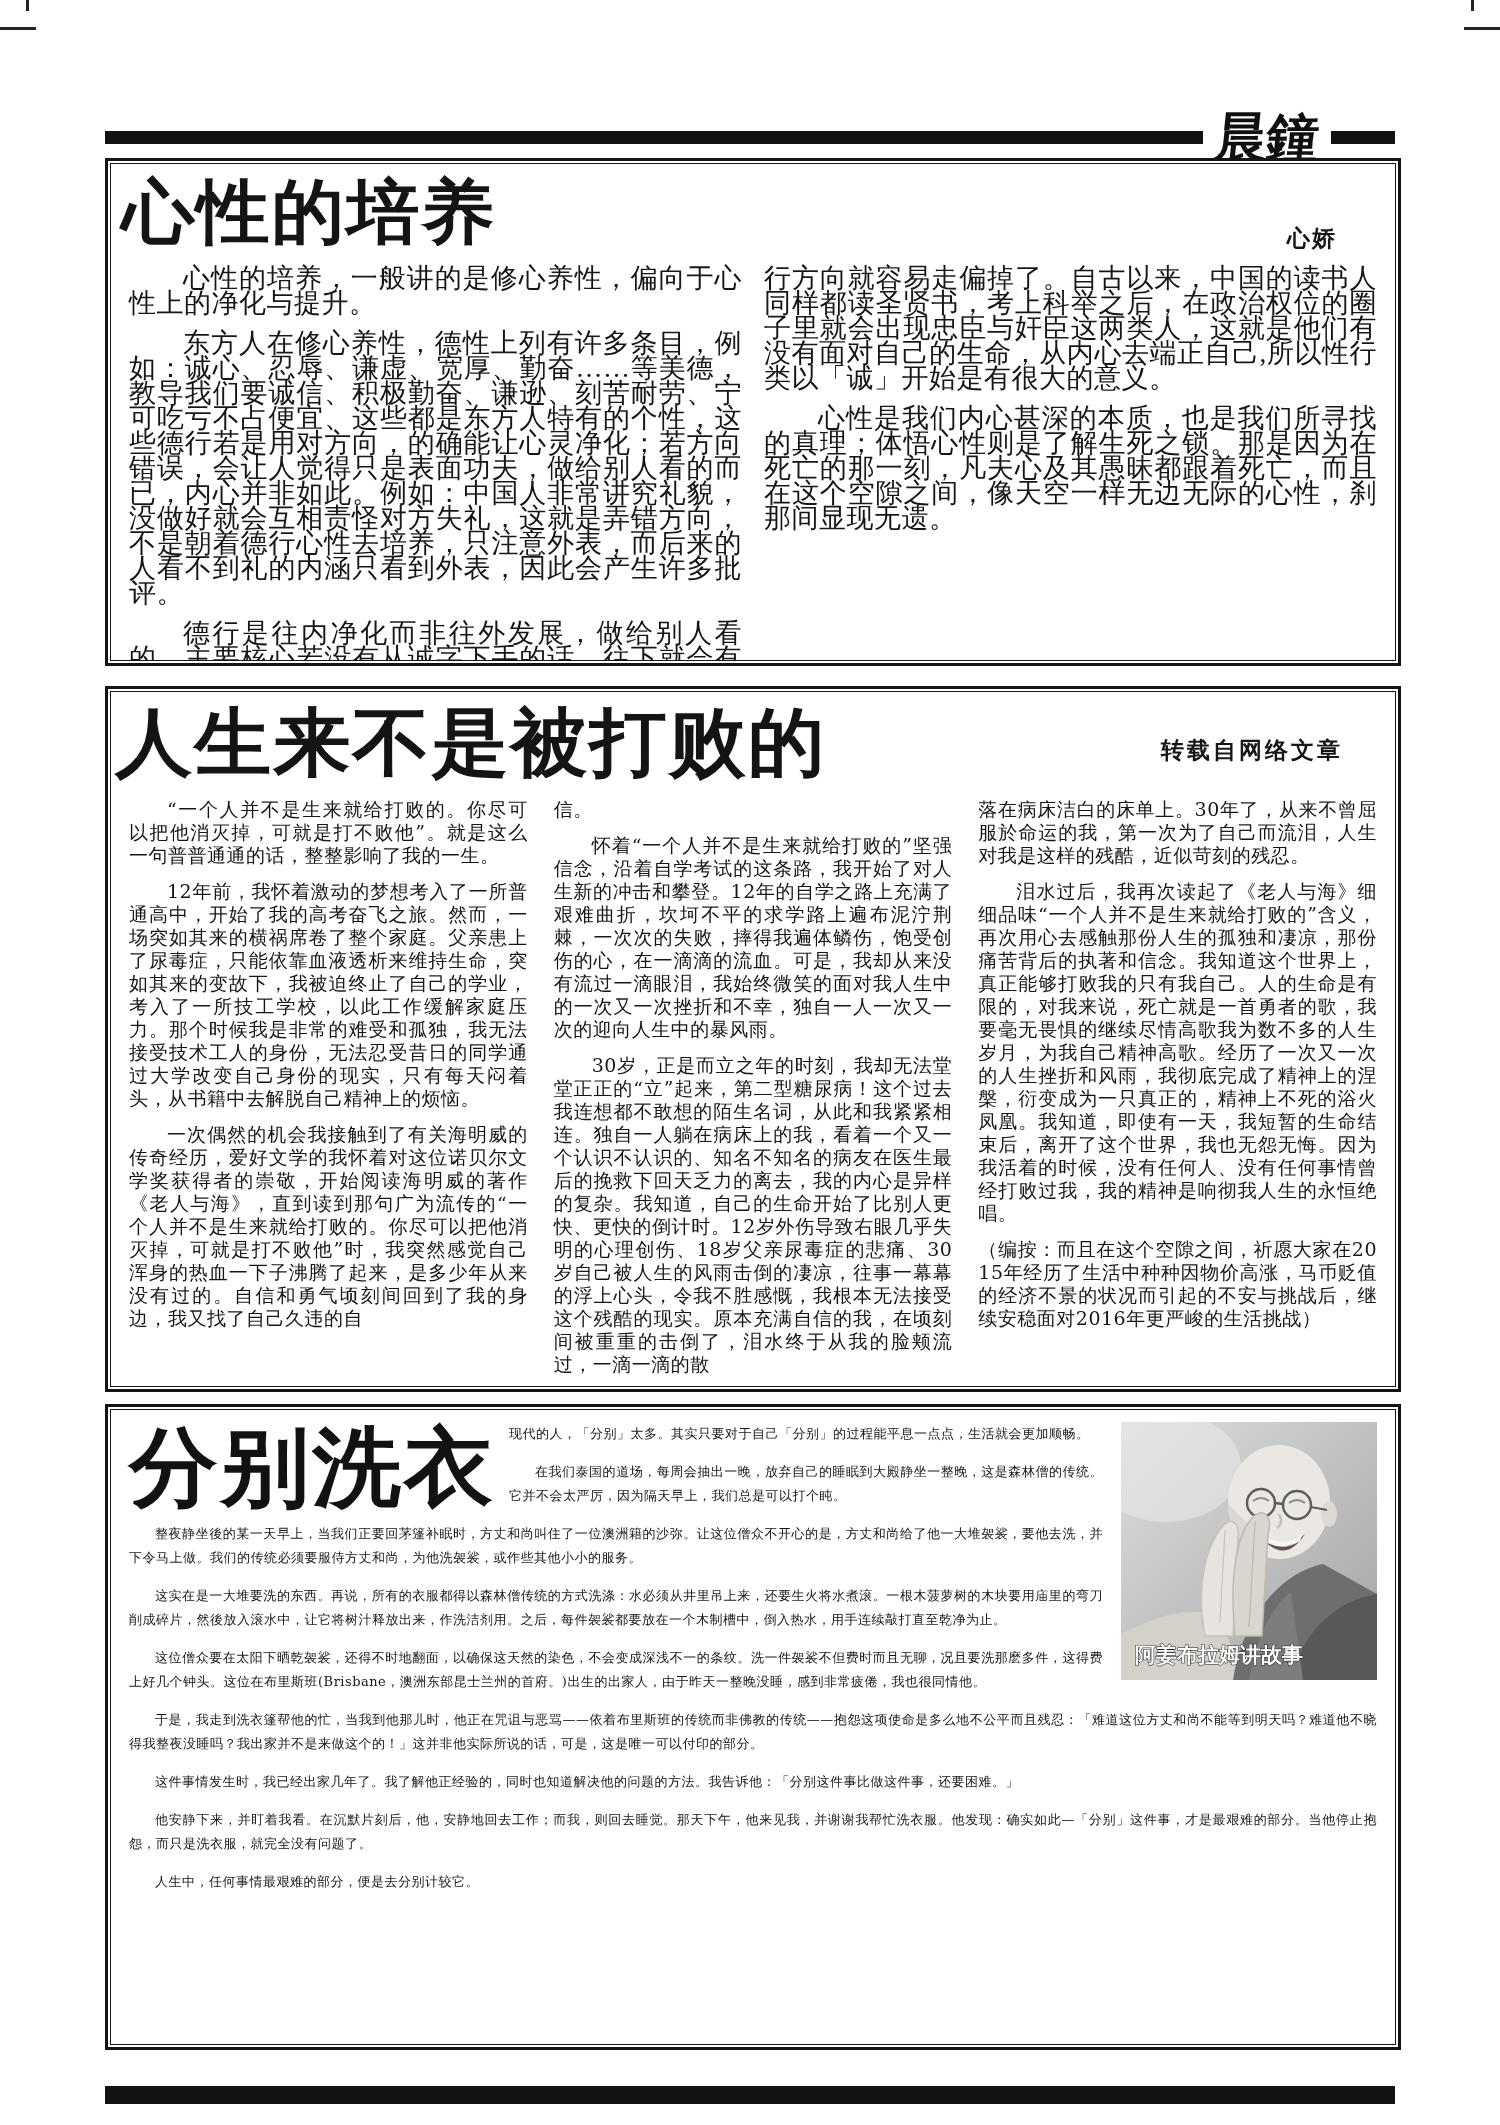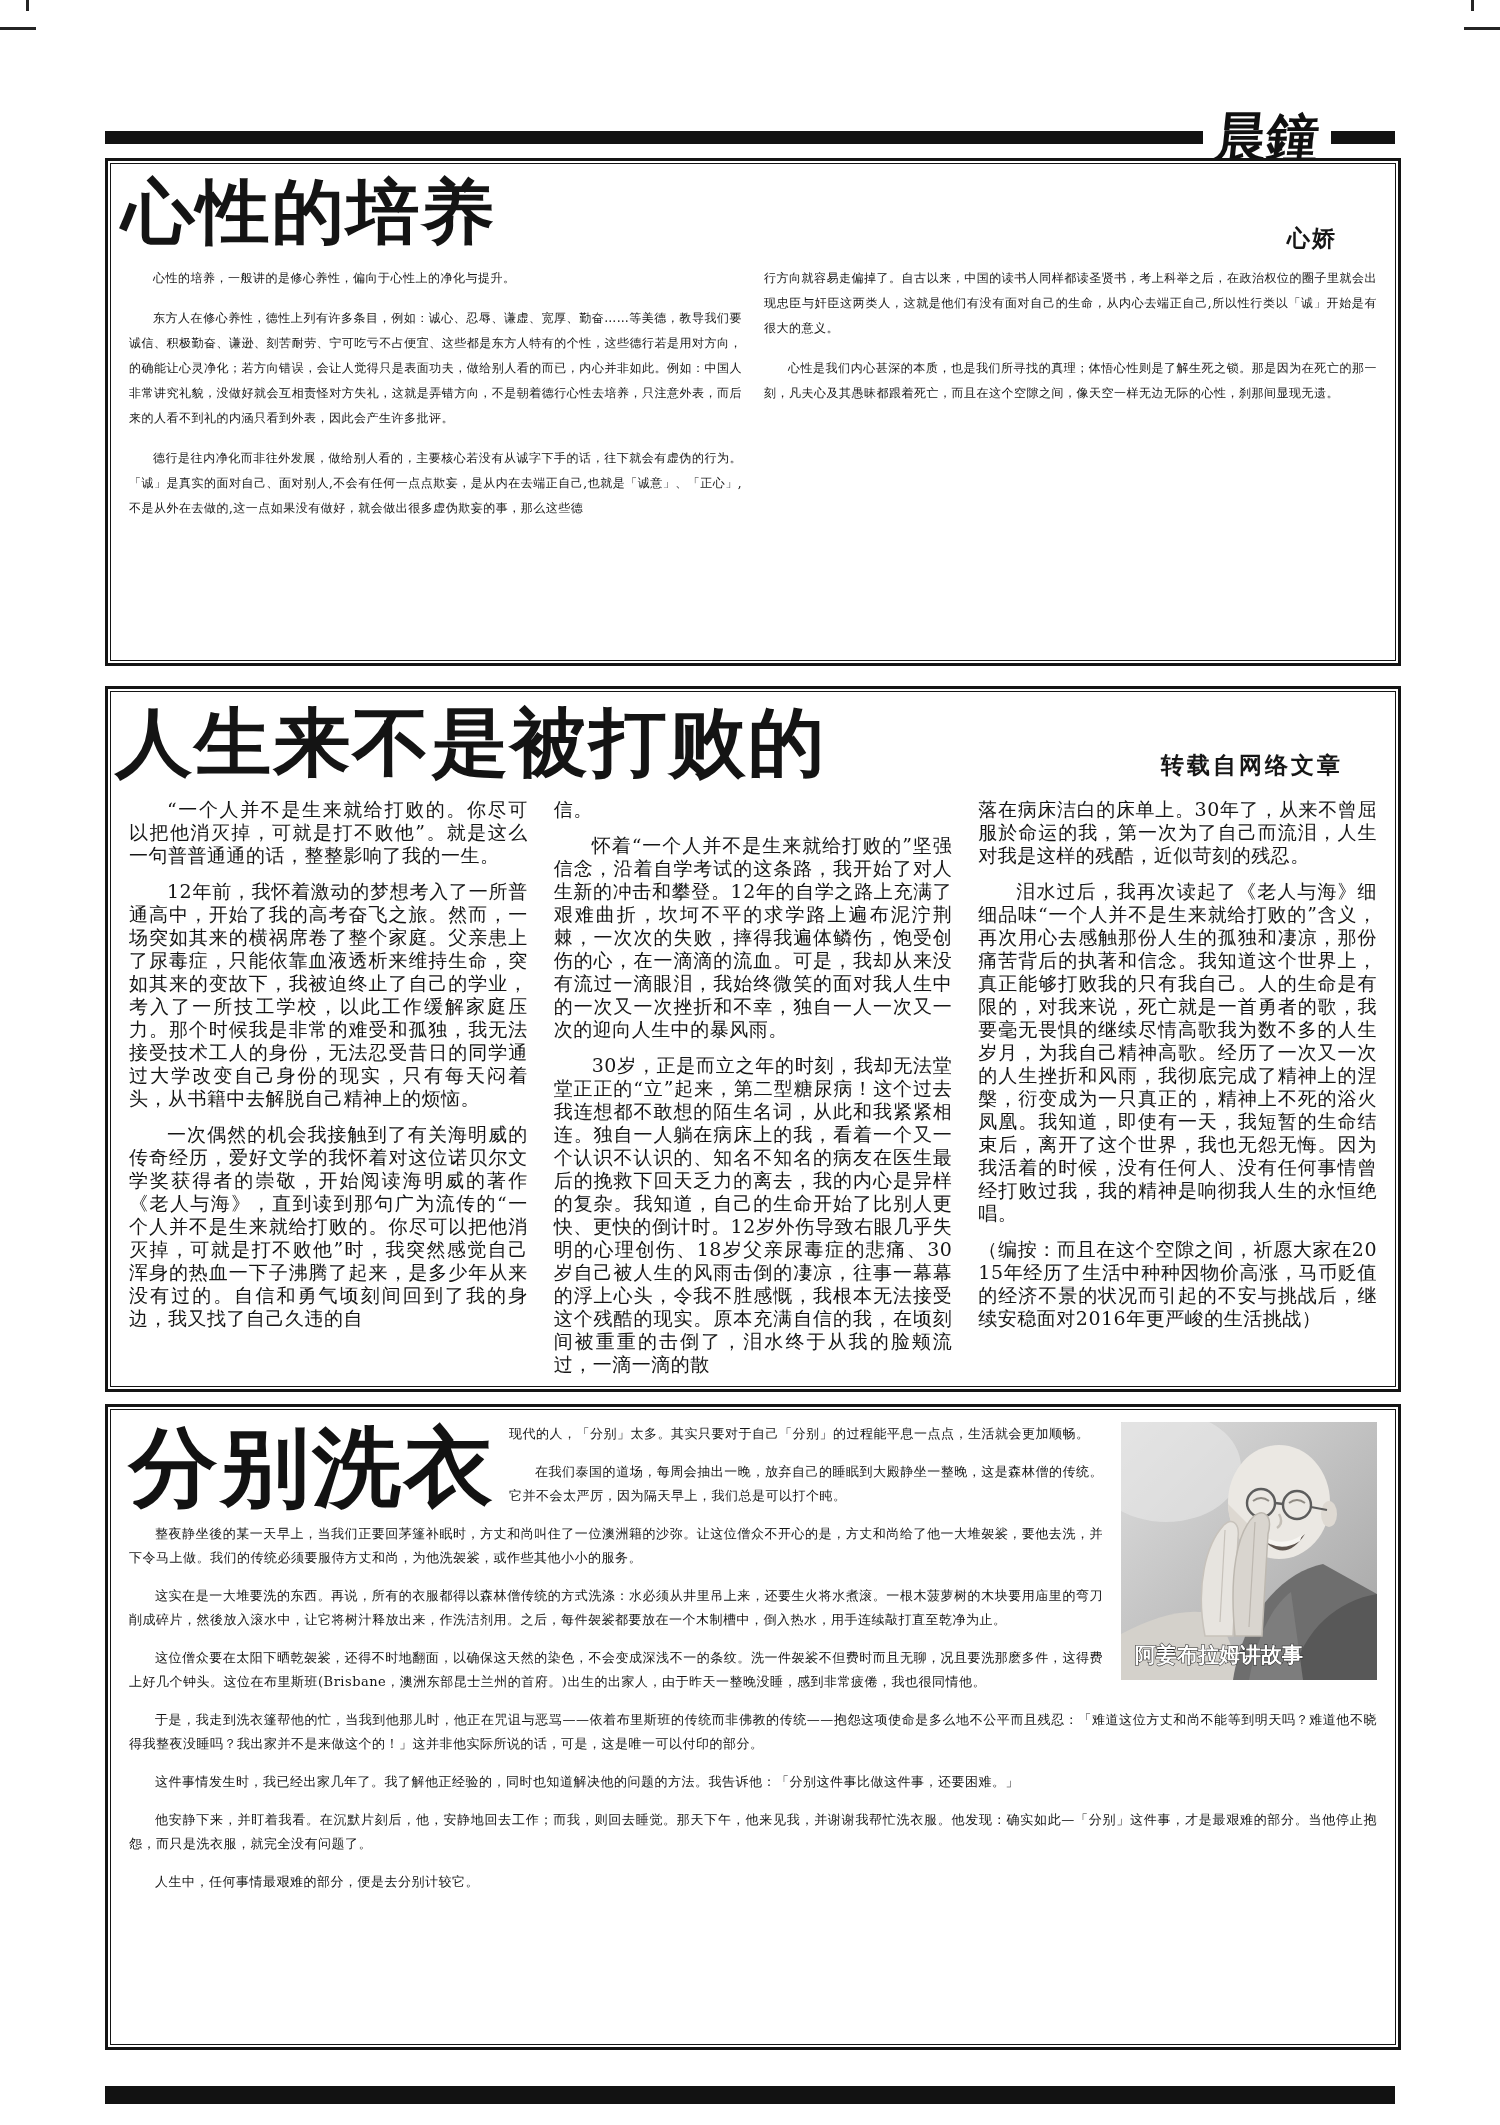--- a/index.html
+++ b/index.html
@@ -39,33 +39,33 @@
     font-family:"DejaVu Sans","Liberation Sans",sans-serif;font-weight:900;
     color:#141414;margin:0;line-height:1.05;letter-spacing:2px;display:inline-block;
     transform:scaleX(1.04);
   }
   #a1 .a-title{font-size:70px;}
   #a2 .a-title{font-size:74px;}
   .a-author{
     position:absolute;right:40px;bottom:-4px;font-size:23px;font-weight:bold;
     font-family:"DejaVu Serif","Liberation Serif",serif;letter-spacing:2px;
   }
-  #a2 .a-author{right:34px;bottom:1px;letter-spacing:3px;}
+  #a2 .a-author{right:34px;bottom:16px;letter-spacing:3px;}
 
   .cols{display:flex;margin-top:16px;}
   #a1 .cols{gap:22px;}
   #a2 .cols{gap:26px;}
   .col{flex:1;min-width:0;}
 
   p.body{
     font-size:19px;line-height:23px;letter-spacing:0.5px;
     text-align:justify;text-indent:2em;margin:0 0 13px 0;
     word-break:break-all;
   }
-  #a1 p.body{font-size:12px;line-height:25px;margin-bottom:15px;}
+  #a1 p.body{font-size:27px;line-height:25px;margin-bottom:15px;font-family:Liberation Serif, serif;}
   p.body.cont{text-indent:0;}
   p.body.noindent{text-indent:0;}
 
   
   .a3-title{
     float:left;font-family:"DejaVu Sans","Liberation Sans",sans-serif;
     font-weight:900;font-size:86px;line-height:1.02;letter-spacing:3px;
     margin:2px 24px 10px 0;color:#121212;transform:scaleX(1.03);transform-origin:left top;
   }
   .a3-photo{

